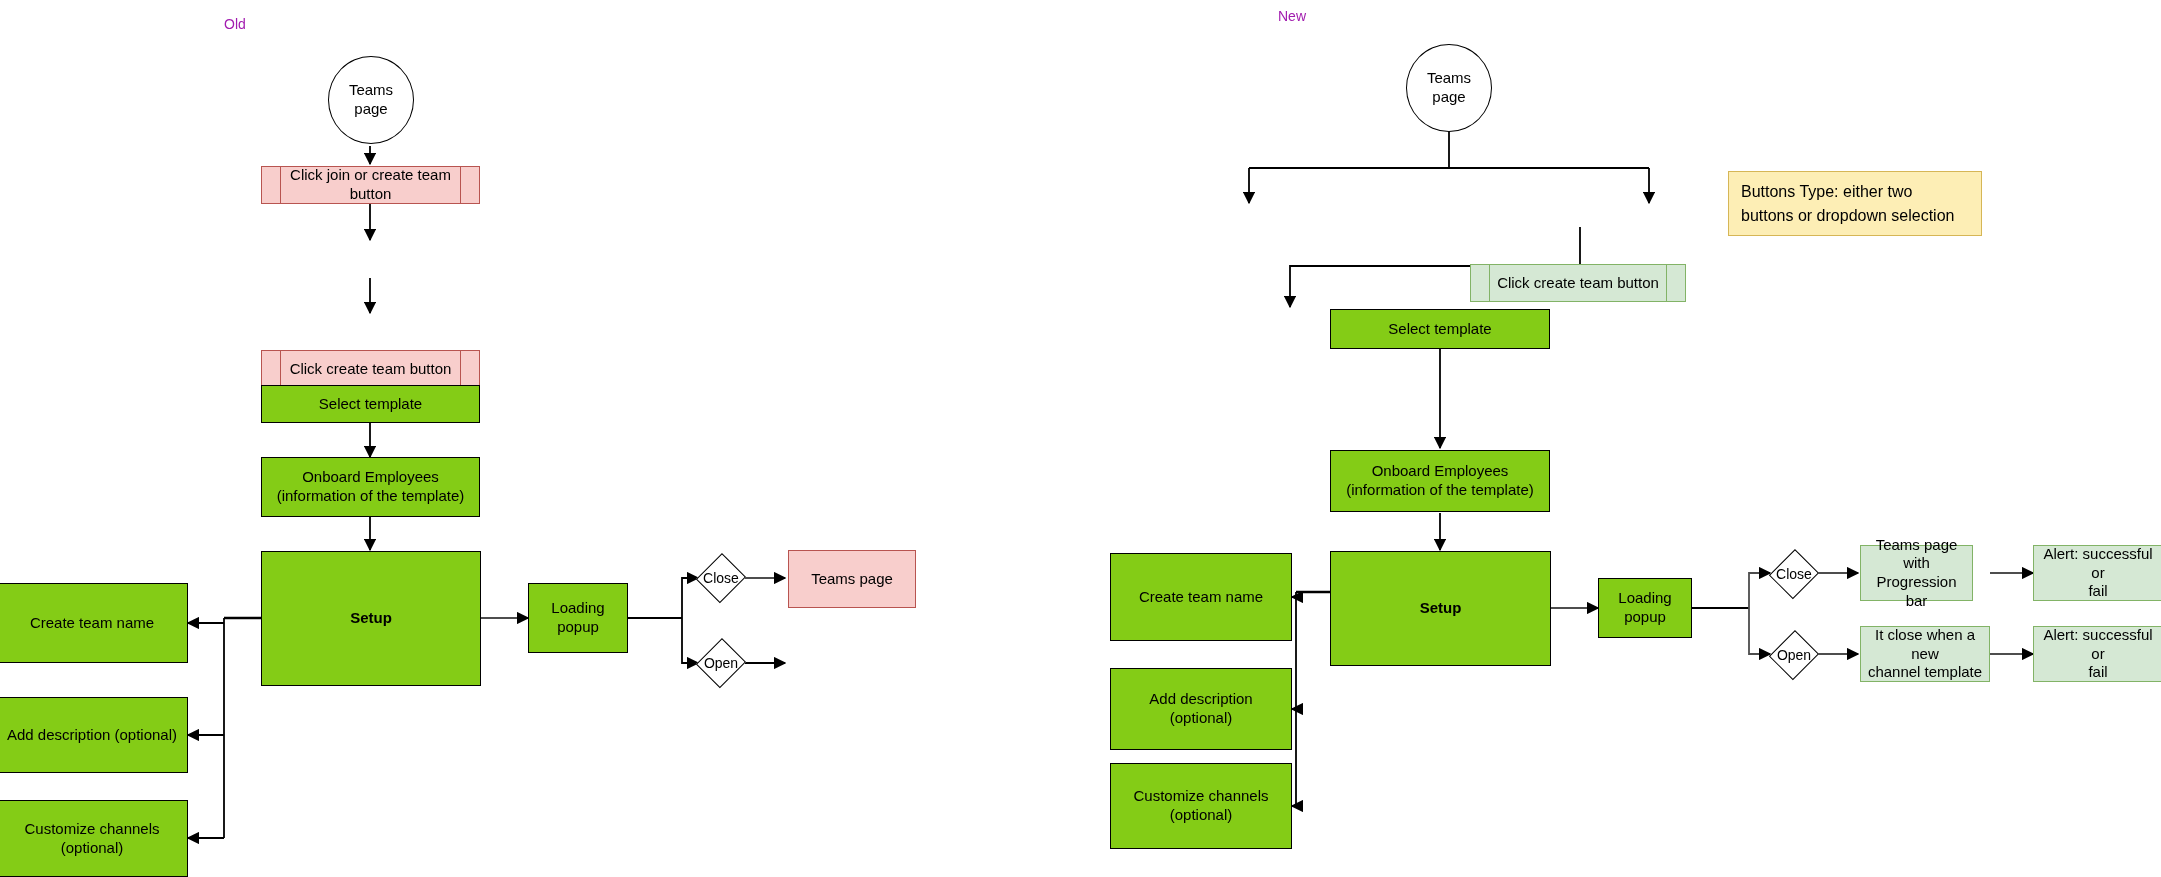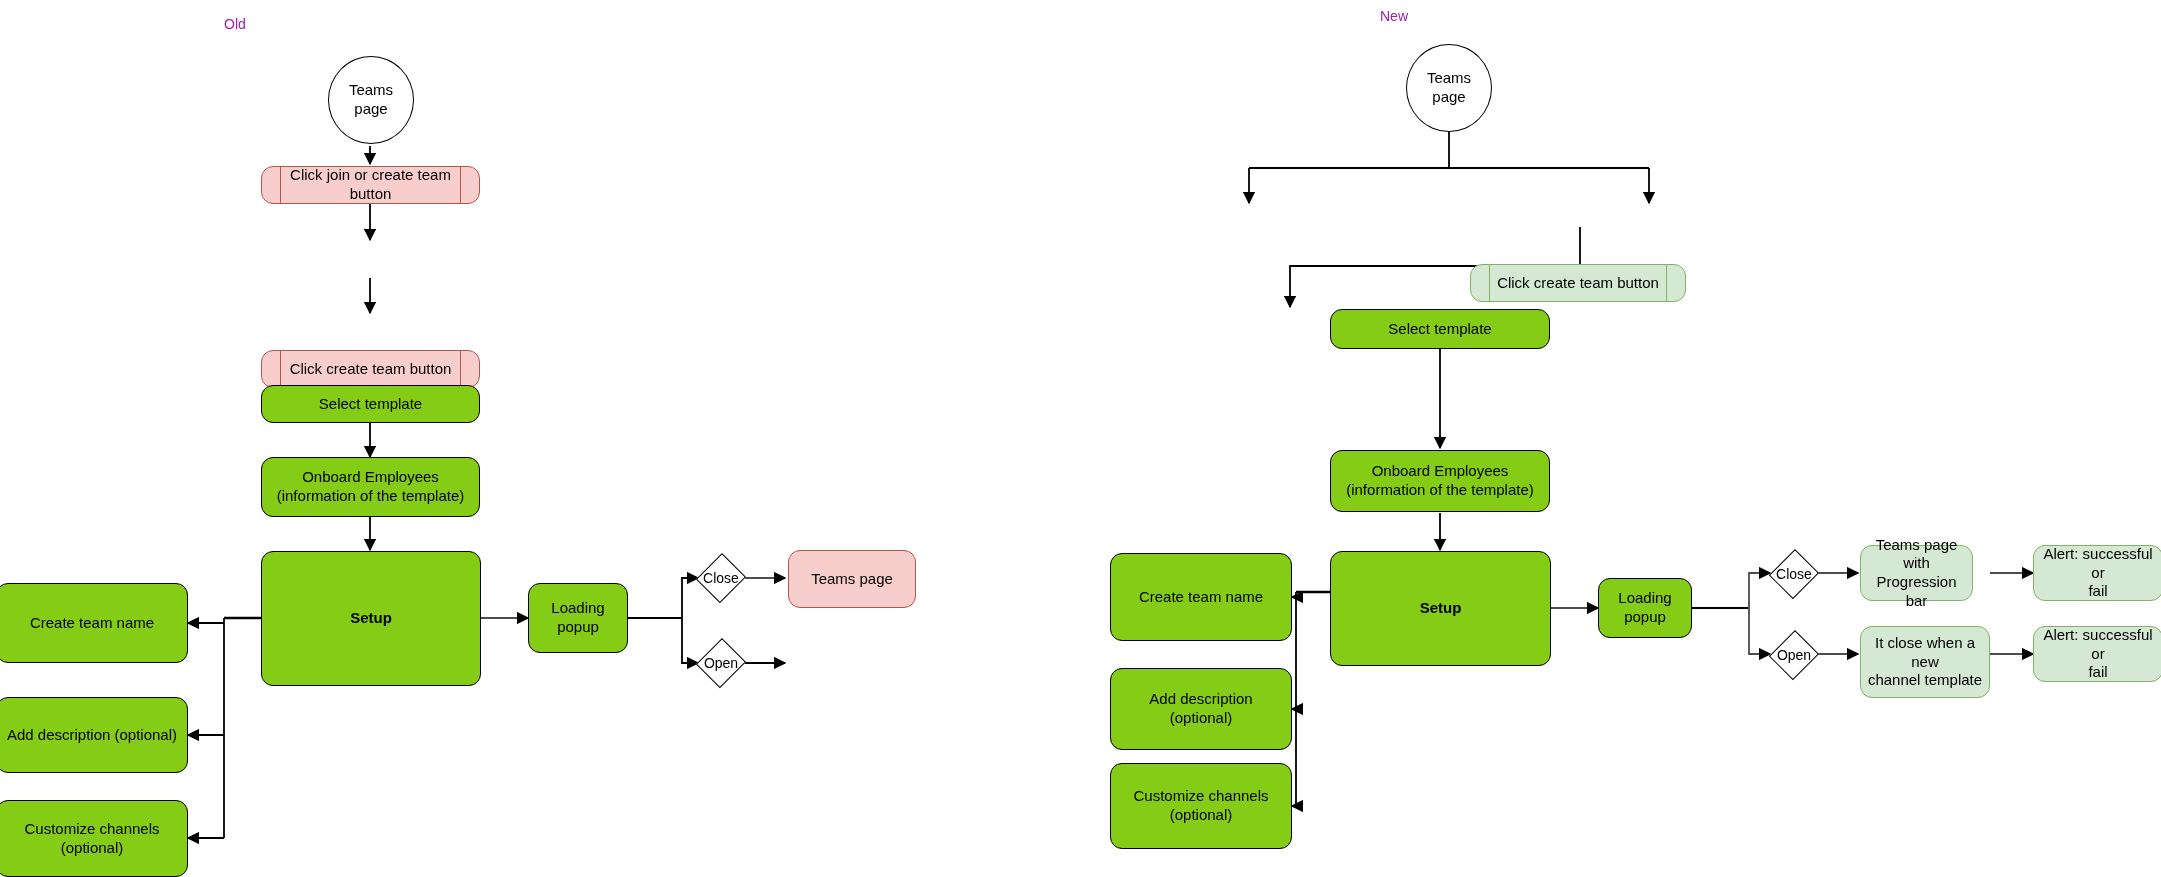--- a/index.html
+++ b/index.html
@@ -37,21 +37,20 @@
     box-sizing: border-box;
     display: flex;
     align-items: center;
     justify-content: center;
     text-align: center;
     font-size: 15px;
     line-height: 1.25;
     color: #000000;
     z-index: 2;
     padding: 2px 6px;
-    border-radius: 12px;
   }
   .node .lbl { display: block; width: 100%; }
 
   .box-plain {
     background: #84cc16;
     border: 1.6px solid #000000;
   }
   .box-pink {
     background: #f8cecc;
     border: 1.6px solid #b85450;
@@ -202,21 +201,21 @@
 
       <path d="M 1818 573 L 1858 573" marker-end="url(#ah)" stroke="#4d4d4d"></path>
       <path d="M 1818 654 L 1858 654" marker-end="url(#ah)" stroke="#4d4d4d"></path>
 
       <path d="M 1990 573 L 2033 573" marker-end="url(#ah)" stroke="#4d4d4d"></path>
       <path d="M 1990 654 L 2033 654" marker-end="url(#ah)" stroke="#4d4d4d"></path>
     </g>
   </svg>
 
   <div class="section-title" style="left:224px; top:16px;">Old</div>
-  <div class="section-title" style="left:1380px; top:8px;">New</div>
+  <div class="section-title" style="left:1278px; top:8px;">New</div>
 
   <div class="node circle" style="left:328px; top:56px; width:86px; height:88px;">
     <span class="lbl">Teams page</span>
   </div>
 
   <div class="node box-pink sided" style="left:261px; top:166px; width:219px; height:38px;">
     <span class="lbl">Click join or create team button</span>
   </div>
 
 
@@ -272,20 +271,26 @@
 
   <div class="node circle" style="left:1406px; top:44px; width:86px; height:88px;">
     <span class="lbl">Teams page</span>
   </div>
 
 
   <div class="node box-green sided" style="left:1470px; top:188px; width:216px; height:38px;">
     <span class="lbl">Click create team button</span>
   </div>
 
+  <div class="node box-note" style="left:1728px; top:171px; width:254px; height:65px;">
+    <span class="lbl">
+      <span>Buttons Type: either two</span><br>
+      <span>buttons or dropdown selection</span>
+    </span>
+  </div>
 
   <div class="node box-plain" style="left:1330px; top:309px; width:220px; height:40px;">
     <span class="lbl">Select template</span>
   </div>
 
   <div class="node box-plain" style="left:1330px; top:450px; width:220px; height:62px;">
     <span class="lbl">
       <span>Onboard Employees</span><br>
       <span>(information of the template)</span>
     </span>
@@ -328,21 +333,21 @@
     </span>
   </div>
 
   <div class="node box-green" style="left:2033px; top:545px; width:130px; height:56px;">
     <span class="lbl">
       <span>Alert: successful or</span><br>
       <span>fail</span>
     </span>
   </div>
 
-  <div class="node box-green" style="left:1860px; top:626px; width:130px; height:72px;">
+  <div class="node box-green" style="left:1860px; top:626px; width:130px; height:56px;">
     <span class="lbl">
       <span>It close when a new</span><br>
       <span>channel template</span>
     </span>
   </div>
 
   <div class="node box-green" style="left:2033px; top:626px; width:130px; height:56px;">
     <span class="lbl">
       <span>Alert: successful or</span><br>
       <span>fail</span>

